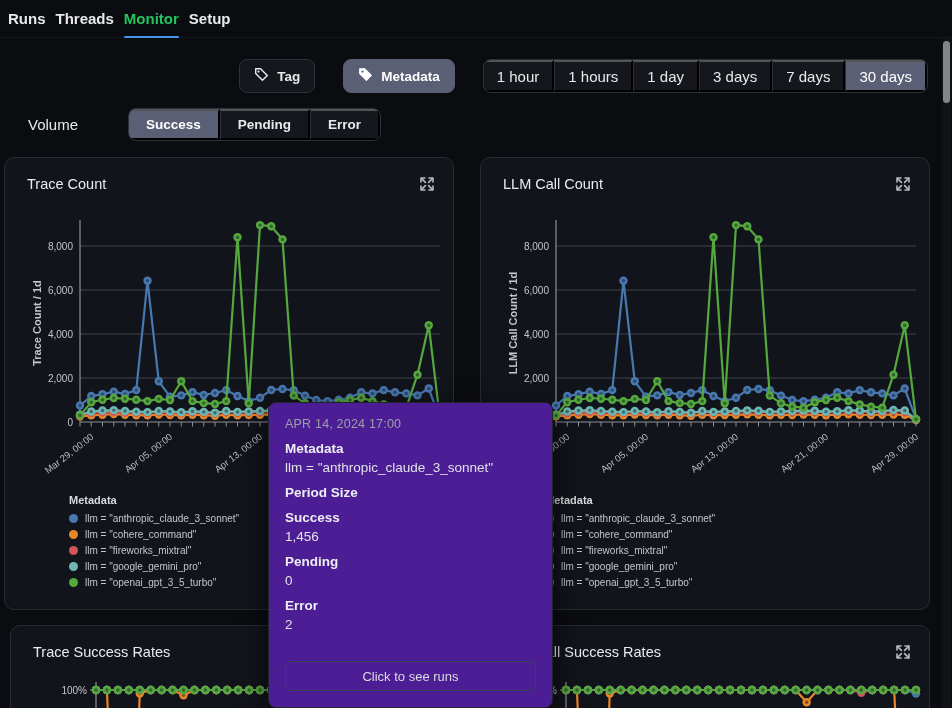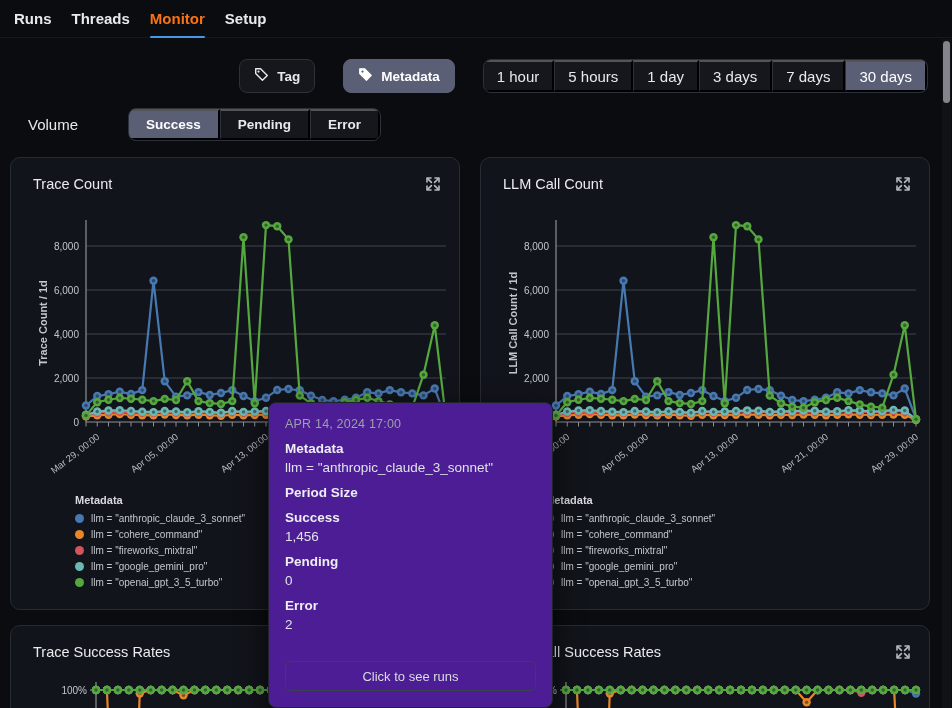--- a/index.html
+++ b/index.html
@@ -1,23 +1,23 @@
 <!DOCTYPE html>
 <html><head>
 <meta charset="utf-8">
 <style>
   * { margin:0; padding:0; box-sizing:border-box; }
   html,body { background:#0b0c10; }
   body { font-family:"Liberation Sans", sans-serif; }
   .page { position:relative; width:952px; height:708px; overflow:hidden; background:#0b0c10; color:#e7e9ec; }
 
   
-  .topnav { position:absolute; top:0; left:0; width:952px; height:38px; display:flex; align-items:center; gap:20px; padding-left:14px; border-bottom:1px solid #16181d; background:#0b0c10; z-index:3; }
+  .topnav { position:absolute; top:0; left:0; width:952px; height:38px; display:flex; align-items:center; gap:10px; padding-left:8px; border-bottom:1px solid #16181d; background:#0b0c10; z-index:3; }
   .navitem { font-size:15px; font-weight:600; color:#e7e9ec; height:38px; display:flex; align-items:center; cursor:pointer; position:relative; }
-  .navitem.active { color:#f97316; }
+  .navitem.active { color:#22c55e; }
   .navitem.active::after { content:""; position:absolute; left:0; right:0; bottom:0; height:2px; background:#4796e8; border-radius:2px; }
 
   
   .scrollbar { position:absolute; top:39px; right:1px; width:9px; height:669px; background:#101216; z-index:6; }
   .scroll-thumb { position:absolute; top:2px; left:1px; width:7px; height:62px; background:#82858c; border-radius:4px; }
 
   
   .filter-row { position:absolute; top:59px; left:0; width:936px; display:flex; justify-content:flex-end; align-items:center; gap:28px; padding-right:8px; }
   .pill-btn { display:flex; align-items:center; gap:8px; height:34px; padding:0 14px; background:#15171d; border:1px solid #2d313b; border-radius:8px; font-size:13.5px; font-weight:600; color:#e7e9ec; cursor:pointer; }
   .pill-btn.selected { background:#5b5f76; border-color:#5b5f76; color:#fff; }
@@ -84,38 +84,38 @@
       <span>
         <svg width="15" height="15" viewBox="0 0 16 16">
             <path d="M1.8 1.8 H7 L14.2 9 L9 14.2 L1.8 7 Z" fill="#ffffff" stroke="#ffffff" stroke-width="1.2" stroke-linejoin="round"></path>
             <circle cx="4.8" cy="4.8" r="1.2" fill="#5b5f76"></circle>
           </svg>
       </span>
       <span>Metadata</span>
     </button>
     <div class="range-group" id="rangegroup">
         <button class="range-btn">1 hour</button>
-        <button class="range-btn">5 hours</button>
+        <button class="range-btn">1 hours</button>
         <button class="range-btn">1 day</button>
         <button class="range-btn">3 days</button>
         <button class="range-btn">7 days</button>
         <button class="range-btn selected">30 days</button>
       </div>
   </div>
 
   <div class="volume-row">
     <span class="volume-label">Volume</span>
     <div class="seg-group" id="volumetabs">
         <button class="seg-btn selected">Success</button>
         <button class="seg-btn">Pending</button>
         <button class="seg-btn">Error</button>
       </div>
   </div>
 
-  <div class="card" style="left:10px; top:157px; height:453px;">
+  <div class="card" style="left:4px; top:157px; height:453px;">
     <span class="card-title">Trace Count</span>
     <span class="expand-btn">
       <svg width="20" height="20" viewBox="0 0 20 20" fill="none" stroke="currentColor" stroke-width="1.6" stroke-linecap="round" stroke-linejoin="round">
           <path d="M8 4 H4 V8"></path>
           <path d="M4.6 4.6 L8.4 8.4"></path>
           <path d="M12 4 H16 V8"></path>
           <path d="M15.4 4.6 L11.6 8.4"></path>
           <path d="M8 16 H4 V12"></path>
           <path d="M4.6 15.4 L8.4 11.6"></path>
           <path d="M12 16 H16 V12"></path>

